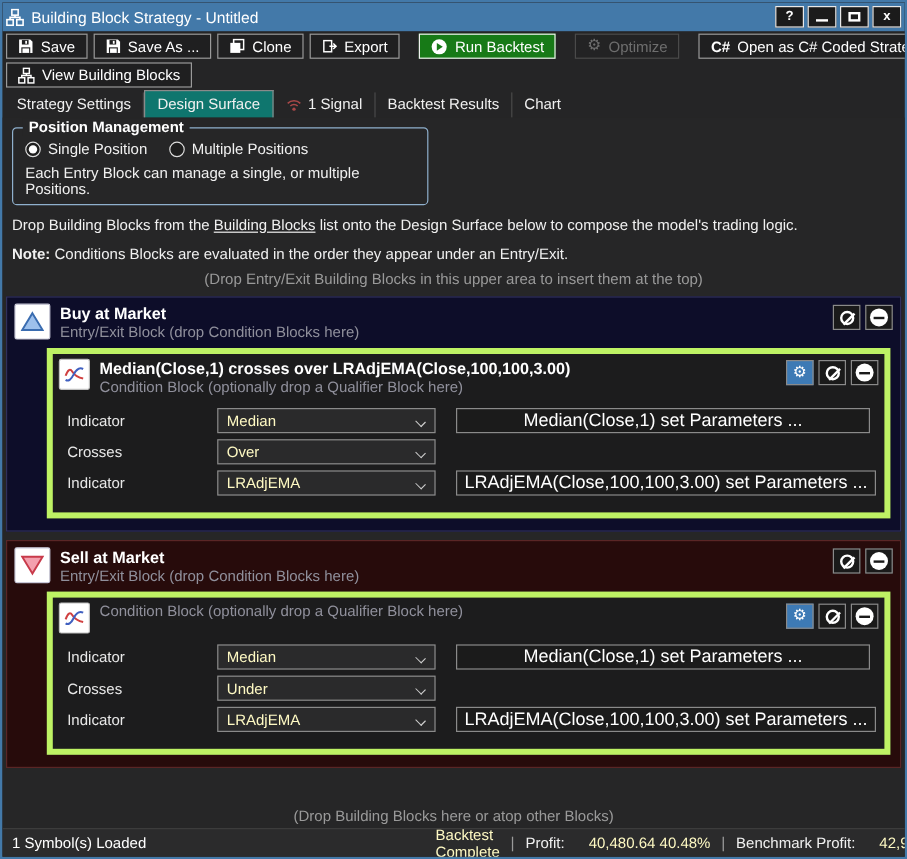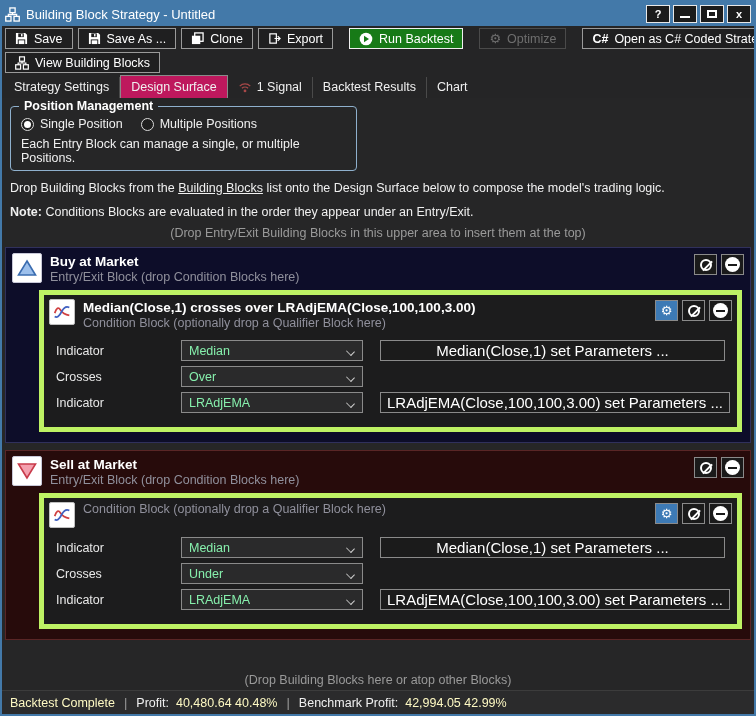--- a/index.html
+++ b/index.html
@@ -30,21 +30,21 @@
   .tbtn svg{flex:none;}
   .tbtn.run{background:#177a17;border-color:#f0f0f0;}
   .tbtn.disabled{color:#6e6e6e;border-color:#4a4a4a;background:#232324;cursor:default;}
   .tsep{width:2px;height:18px;background:#4a5a6a;margin:0 3px;}
   .csglyph{font-weight:bold;font-size:12.5px;}
   
   .tabs{display:flex;align-items:flex-end;padding:2px 2px 0 2px;height:24px;flex:none;}
   .tab{display:inline-flex;align-items:center;gap:5px;padding:3px 10px 4px 10px;font-size:12.5px;
        color:#f0f0f0;border-right:1px solid #4a4a4a;cursor:pointer;white-space:nowrap;}
   .tab:last-child{border-right:none;}
-  .tab.active{background:#be185d;border:1px solid #8a8a8a;border-bottom:none;padding-top:4px;}
+  .tab.active{background:#0f766e;border:1px solid #8a8a8a;border-bottom:none;padding-top:4px;}
   
   .content{flex:1;display:flex;flex-direction:column;overflow:hidden;background:#262627;}
   .groupbox{position:relative;margin:8px 0 0 8px;width:347px;border:1px solid #8fb0cd;border-radius:4px;
             padding:10px 10px 5px 10px;}
   .groupbox .legend{position:absolute;top:-8px;left:8px;background:#262627;padding:0 5px;
                     font-size:12.5px;font-weight:bold;color:#fff;}
   .radio-row{display:flex;gap:18px;align-items:center;}
   .radio-opt{display:inline-flex;align-items:center;gap:6px;font-size:12.5px;cursor:pointer;}
   .radio{width:13px;height:13px;border:1px solid #dcdcdc;border-radius:50%;background:#1e1e1e;
          position:relative;flex:none;}
@@ -76,34 +76,34 @@
   
   .cond{margin:1px 8px 10px 33px;background:#1c1c1d;border:5px solid #bef264;}
   .cond-header{display:flex;align-items:flex-start;padding:4px 5px 2px 5px;gap:8px;}
   .cond-icon{width:26px;height:26px;background:#fff;border:1px solid #c0c0c0;border-radius:2px;
              display:flex;align-items:center;justify-content:center;flex:none;}
   .cond-rows{padding:7px 12px 14px 12px;}
   .crow{display:flex;align-items:center;margin-top:5px;}
   .crow:first-child{margin-top:0;}
   .crow .lbl{width:125px;font-size:12.5px;color:#e8e8e8;flex:none;}
   .combo{width:182px;height:21px;background:#2a2a2b;border:1px solid #8a8a8a;position:relative;
-         display:flex;align-items:center;padding:0 20px 0 7px;font-size:12.5px;color:#86efac;cursor:pointer;flex:none;}
+         display:flex;align-items:center;padding:0 20px 0 7px;font-size:12.5px;color:#fef9c3;cursor:pointer;flex:none;}
   .combo::after{content:'';position:absolute;right:8px;top:7px;width:6px;height:6px;
                 border-right:1.5px solid #cfcfcf;border-bottom:1.5px solid #cfcfcf;transform:rotate(45deg) scale(1,.8);}
   .param-btn{width:350px;height:21px;margin-left:17px;background:#1b1b1b;border:1px solid #8a8a8a;
              color:#fff;font-size:15px;display:flex;align-items:center;justify-content:center;
              cursor:pointer;font-family:"Liberation Sans",sans-serif;white-space:nowrap;}
   .bottom-hint{font-size:12.5px;color:#9a9a9a;text-align:center;margin-top:33px;}
   
   .statusbar{height:24px;background:#2b2b2c;border-top:1px solid #3c3c3c;display:flex;align-items:center;
              padding:0 8px;font-size:12.5px;flex:none;gap:9px;}
   .sb-left{width:344px;color:#fff;flex:none;}
   .sb-green{color:#fef9c3;}
   .sb-sep{color:#9a9a9a;font-size:13px;}
-  .sb-pair{display:flex;gap:7px;white-space:nowrap;}
+  .sb-pair{display:flex;gap:20px;white-space:nowrap;}
 </style>
 </head>
 <body>
 
 <div class="window">
 
   <div class="titlebar">
     <span style="display:flex;">
       <svg width="15" height="15" viewBox="0 0 16 16">
           <g fill="none" stroke="#fff" stroke-width="1.4">
@@ -380,20 +380,21 @@
             <button class="param-btn">LRAdjEMA(Close,100,100,3.00) set Parameters ...</button>
           </div>
         </div>
       </div>
     </div>
 
     <div class="bottom-hint">(Drop Building Blocks here or atop other Blocks)</div>
   </div>
 
   <div class="statusbar">
+    <span class="sb-left">1 Symbol(s) Loaded</span>
     <span class="sb-green">Backtest Complete</span>
     <span class="sb-sep">|</span>
     <span class="sb-pair">
       <span>Profit:</span>
       <span class="sb-green">40,480.64 40.48%</span>
     </span>
     <span class="sb-sep">|</span>
     <span class="sb-pair">
       <span>Benchmark Profit:</span>
       <span class="sb-green">42,994.05 42.99%</span>

